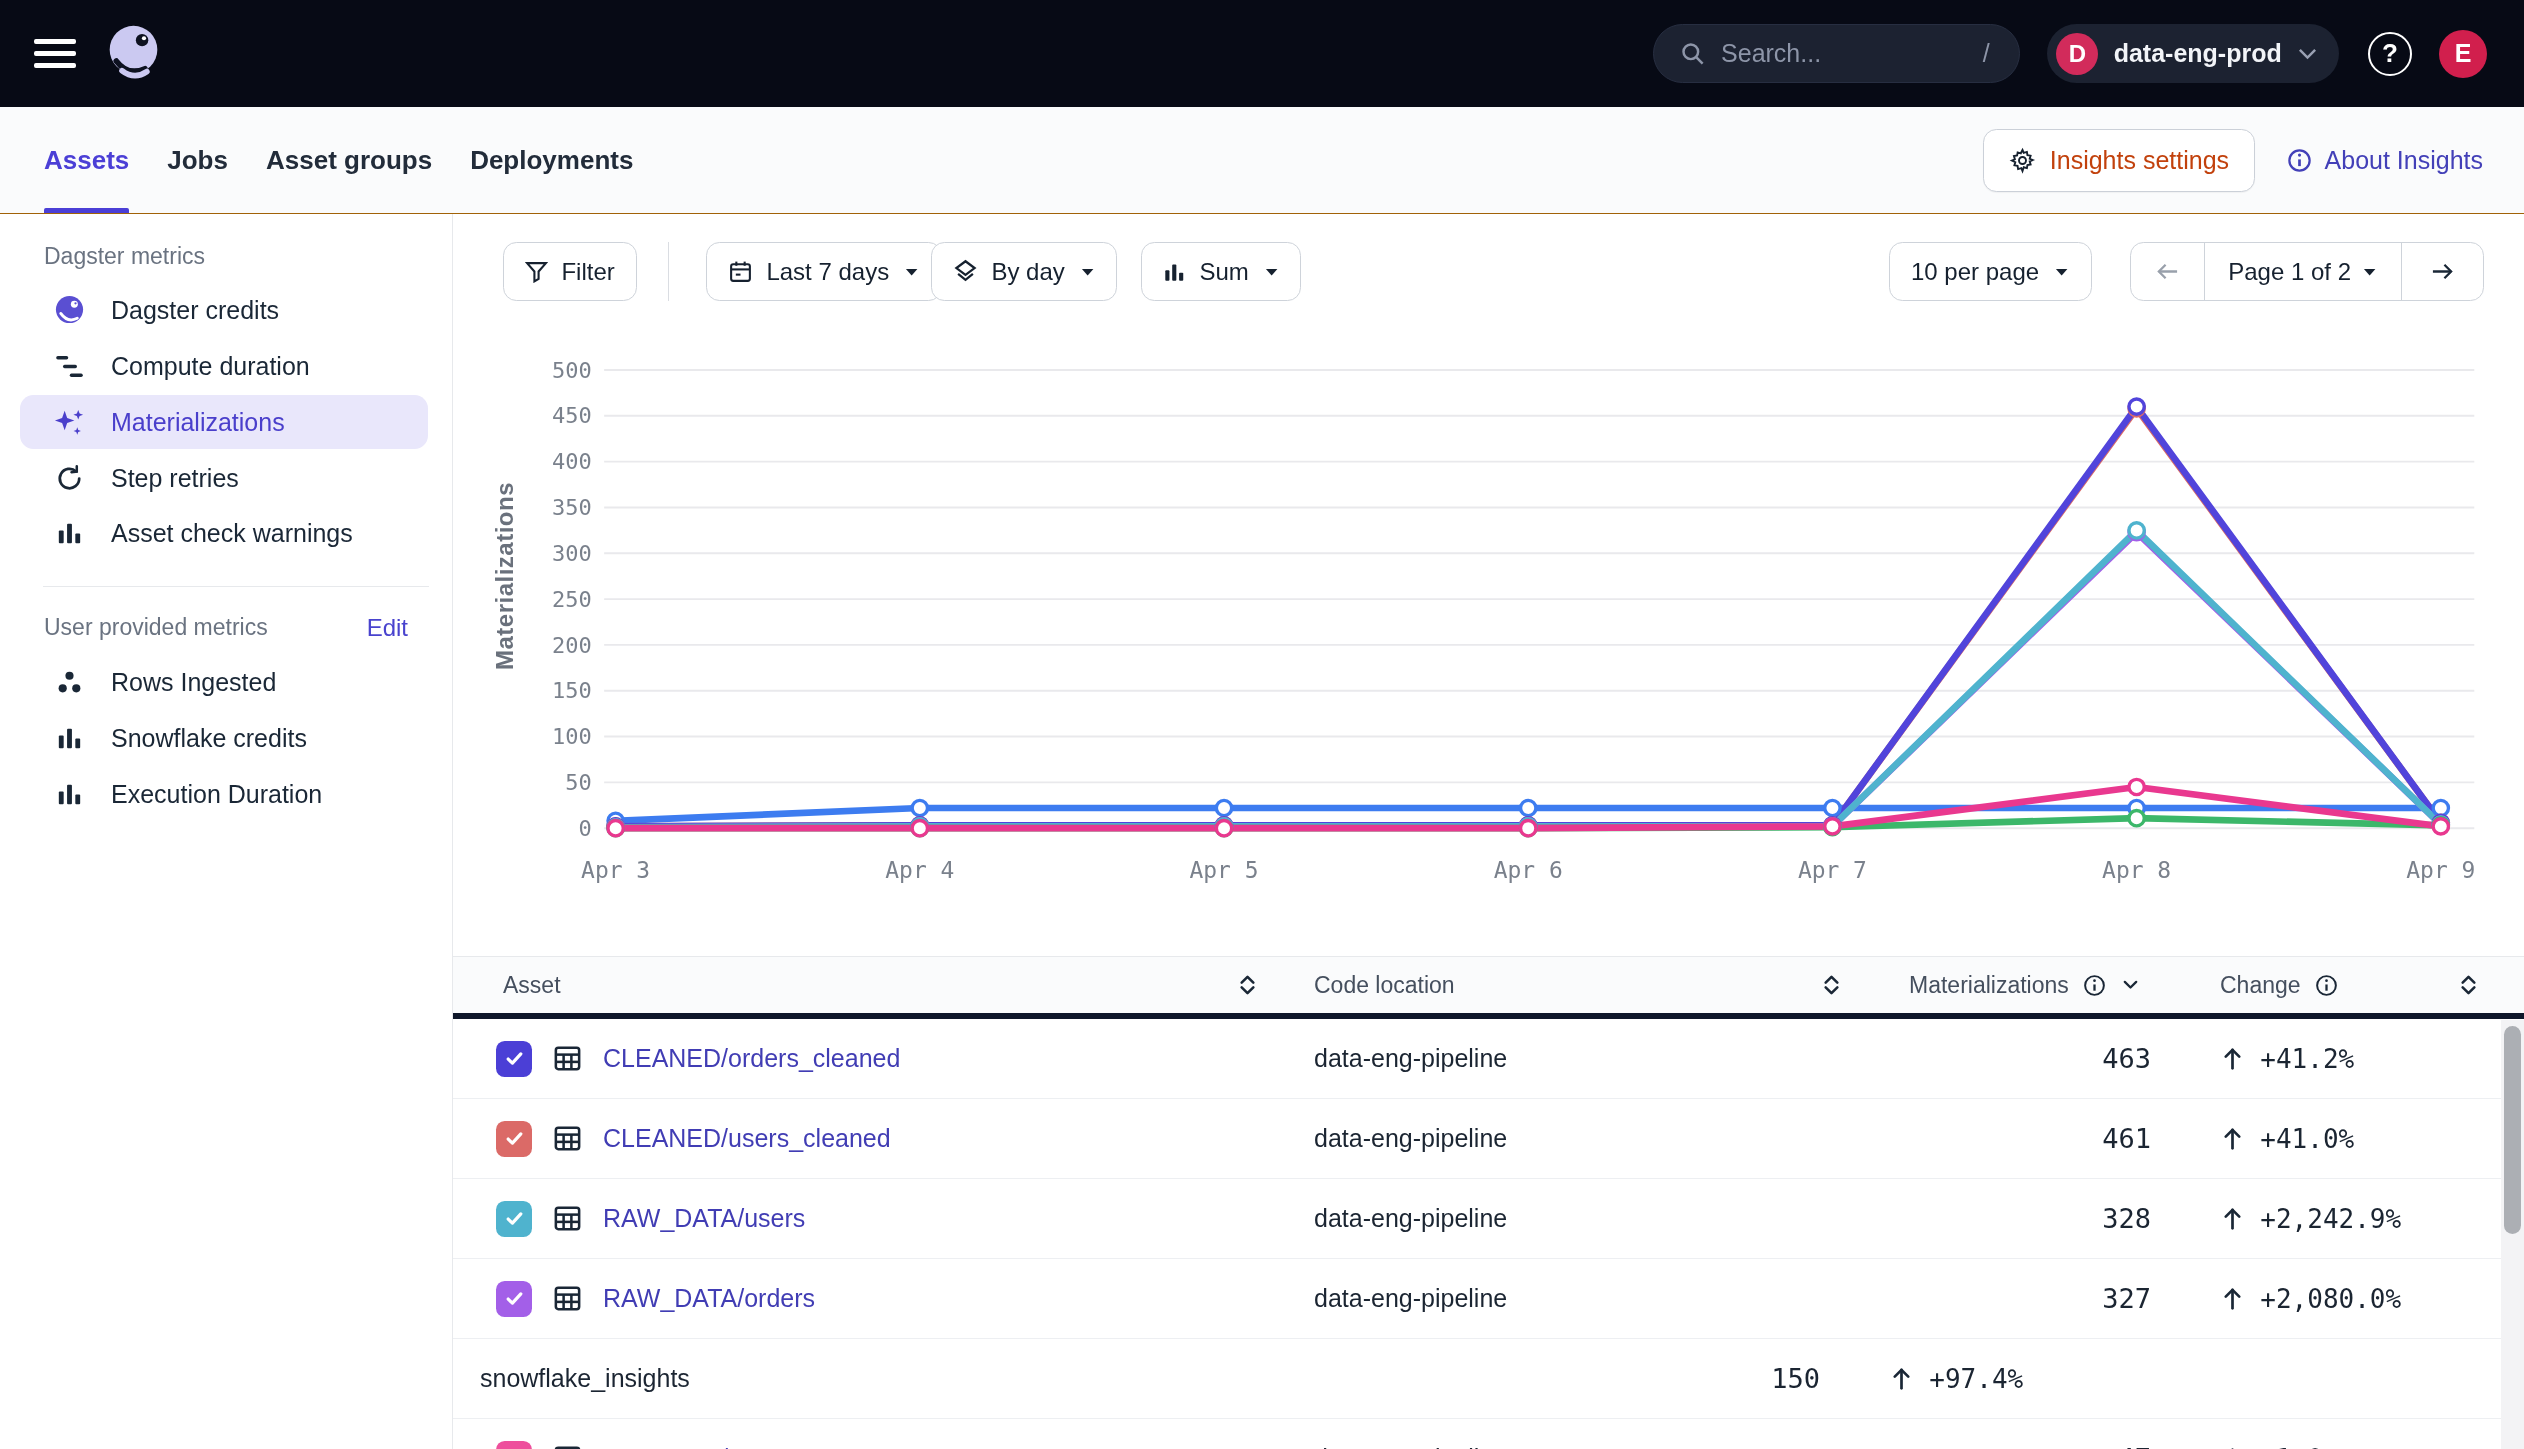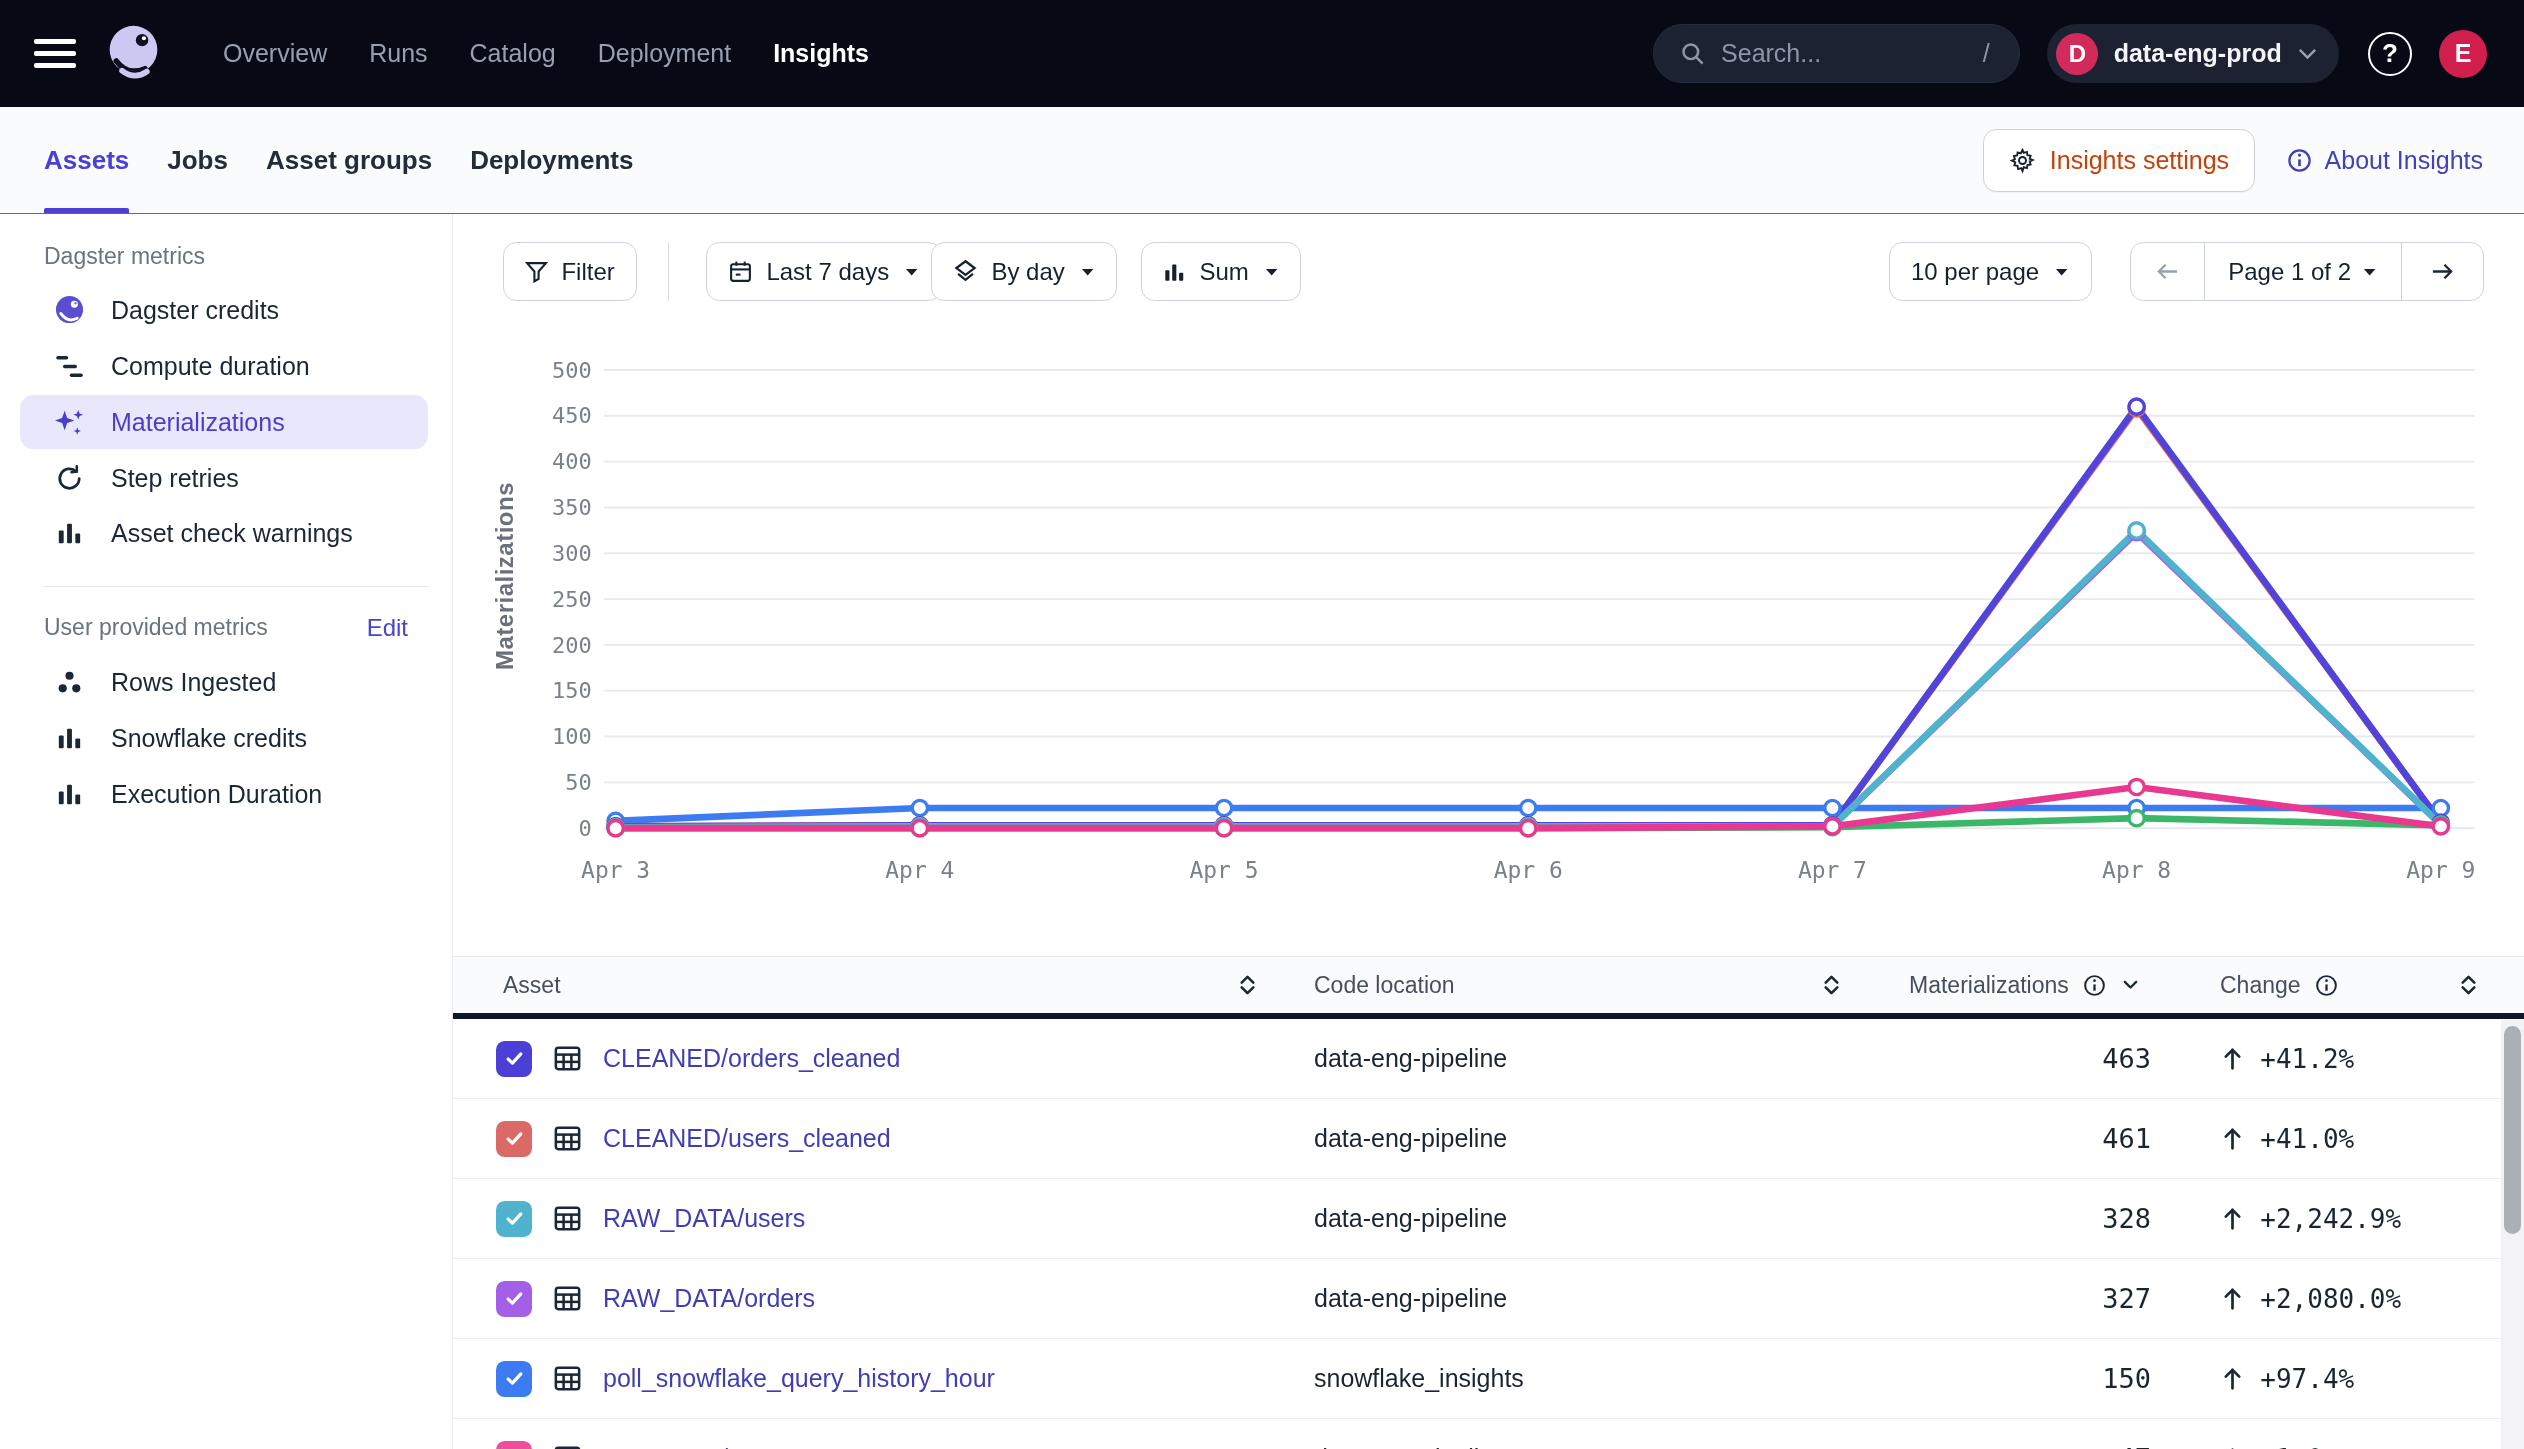--- a/index.html
+++ b/index.html
@@ -132,27 +132,20 @@
     </div>
     <div class="logo">
       <svg viewBox="0 0 64 64" width="61" height="61">
         <circle cx="32" cy="28" r="25" fill="#CBC9F1"></circle>
         <circle cx="41" cy="18" r="6.5" fill="#0D1120"></circle>
         <circle cx="43" cy="16" r="2.2" fill="#ffffff"></circle>
         <path d="M14 40 q12 16 30 8" stroke="#0D1120" fill="none" stroke-width="6" stroke-linecap="round"></path>
         <path d="M20 50 q13 10 26 1" stroke="#CBC9F1" fill="none" stroke-width="6" stroke-linecap="round"></path>
       </svg>
     </div>
-    <div class="topnav">
-        <span class="nav-item ">Overview</span>
-        <span class="nav-item ">Runs</span>
-        <span class="nav-item ">Catalog</span>
-        <span class="nav-item ">Deployment</span>
-        <span class="nav-item active">Insights</span>
-      </div>
     <div class="topbar-spacer"></div>
     <div class="search-pill">
       <span class="mag">
         <svg width="27" height="27" viewBox="0 0 24 24" fill="none" stroke="#8D95A8" stroke-width="2.2">
           <circle cx="10.5" cy="10.5" r="6.5"></circle>
             <line x1="15.5" y1="15.5" x2="21" y2="21"></line>
         </svg>
       </span>
       <span class="ph">Search...</span>
       <span class="slash">/</span>
@@ -649,76 +642,59 @@
        <span>
          <svg width="25" height="27" viewBox="0 0 20 22" fill="none" stroke="#1A2736" stroke-width="2.2" stroke-linecap="round" stroke-linejoin="round">
                   <line x1="10" y1="19" x2="10" y2="4"></line>
                   <path d="M4.5 9.5 L10 4 L15.5 9.5"></path>
                 </svg>
        </span>
               <span>+2,080.0%</span>
      </div>
    </div>
           <div class="trow">
+     <div class="cell-code">snowflake_insights</div>
+     <div class="cell-val">150</div>
+     <div class="cell-chg">
+       <span>
+         <svg width="25" height="27" viewBox="0 0 20 22" fill="none" stroke="#1A2736" stroke-width="2.2" stroke-linecap="round" stroke-linejoin="round">
+                  <line x1="10" y1="19" x2="10" y2="4"></line>
+                  <path d="M4.5 9.5 L10 4 L15.5 9.5"></path>
+                </svg>
+       </span>
+              <span>+97.4%</span>
+     </div>
+   </div>
+          <div class="trow">
      <div class="cell-asset">
-       <span class="checkbox" style="background:#3D7CF0">
+       <span class="checkbox" style="background:#EE4F9C">
          <svg width="23" height="23" viewBox="0 0 20 20" fill="none" stroke="#fff" stroke-width="2.8" stroke-linecap="round" stroke-linejoin="round">
                   <path d="M4.5 10.5 L8.2 14 L15.5 6"></path>
                 </svg>
        </span>
        <span>
          <svg width="33" height="33" viewBox="0 0 34 34" fill="none" stroke="#1A2736" stroke-width="2.6">
                   <rect x="5" y="6" width="24" height="22" rx="2.5"></rect>
                   <line x1="5" y1="13" x2="29" y2="13"></line>
                   <line x1="5" y1="20.5" x2="29" y2="20.5"></line>
                   <line x1="13" y1="13" x2="13" y2="28"></line>
                   <line x1="21" y1="13" x2="21" y2="28"></line>
                 </svg>
        </span>
-       <span class="asset-link">poll_snowflake_query_history_hour</span>
-     </div>
-     <div class="cell-code">snowflake_insights</div>
-     <div class="cell-val">150</div>
+       <span class="asset-link">CLEANED/…</span>
+     </div>
+     <div class="cell-code">data-eng-pipeline</div>
+     <div class="cell-val">47</div>
      <div class="cell-chg">
        <span>
          <svg width="25" height="27" viewBox="0 0 20 22" fill="none" stroke="#1A2736" stroke-width="2.2" stroke-linecap="round" stroke-linejoin="round">
                   <line x1="10" y1="19" x2="10" y2="4"></line>
                   <path d="M4.5 9.5 L10 4 L15.5 9.5"></path>
                 </svg>
        </span>
-              <span>+97.4%</span>
-     </div>
-   </div>
-          <div class="trow">
-     <div class="cell-asset">
-       <span class="checkbox" style="background:#EE4F9C">
-         <svg width="23" height="23" viewBox="0 0 20 20" fill="none" stroke="#fff" stroke-width="2.8" stroke-linecap="round" stroke-linejoin="round">
-                  <path d="M4.5 10.5 L8.2 14 L15.5 6"></path>
-                </svg>
-       </span>
-       <span>
-         <svg width="33" height="33" viewBox="0 0 34 34" fill="none" stroke="#1A2736" stroke-width="2.6">
-                  <rect x="5" y="6" width="24" height="22" rx="2.5"></rect>
-                  <line x1="5" y1="13" x2="29" y2="13"></line>
-                  <line x1="5" y1="20.5" x2="29" y2="20.5"></line>
-                  <line x1="13" y1="13" x2="13" y2="28"></line>
-                  <line x1="21" y1="13" x2="21" y2="28"></line>
-                </svg>
-       </span>
-       <span class="asset-link">CLEANED/…</span>
-     </div>
-     <div class="cell-code">data-eng-pipeline</div>
-     <div class="cell-val">47</div>
-     <div class="cell-chg">
-       <span>
-         <svg width="25" height="27" viewBox="0 0 20 22" fill="none" stroke="#1A2736" stroke-width="2.2" stroke-linecap="round" stroke-linejoin="round">
-                  <line x1="10" y1="19" x2="10" y2="4"></line>
-                  <path d="M4.5 9.5 L10 4 L15.5 9.5"></path>
-                </svg>
-       </span>
               <span>+1,0…%</span>
      </div>
    </div>
         </div>
       <div class="scrollbar">
         <div class="scroll-thumb"></div>
       </div>
     </div>
 
   </div>

